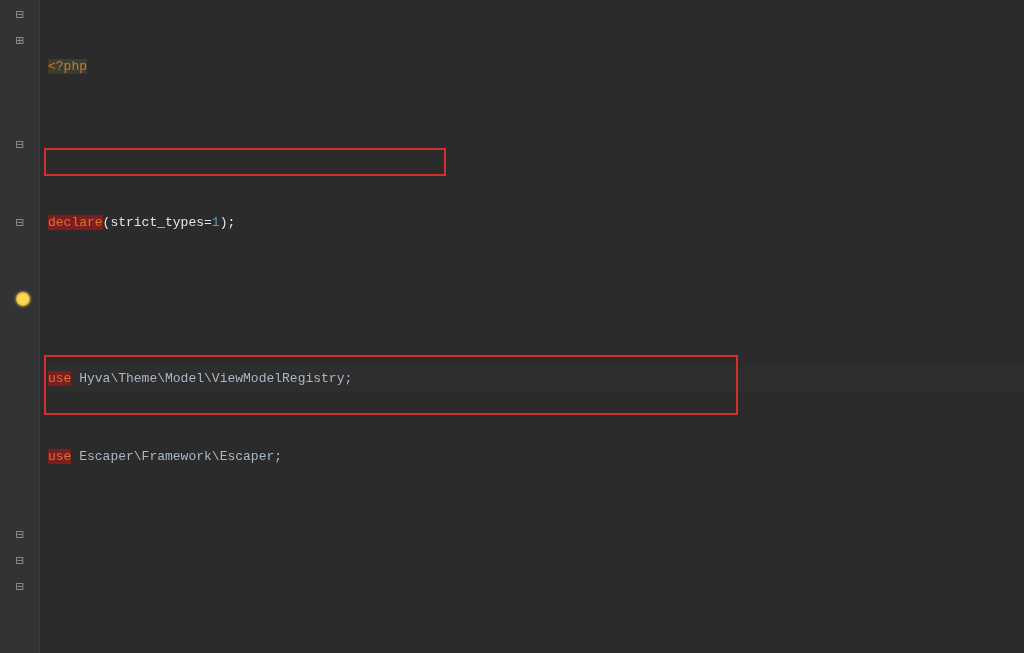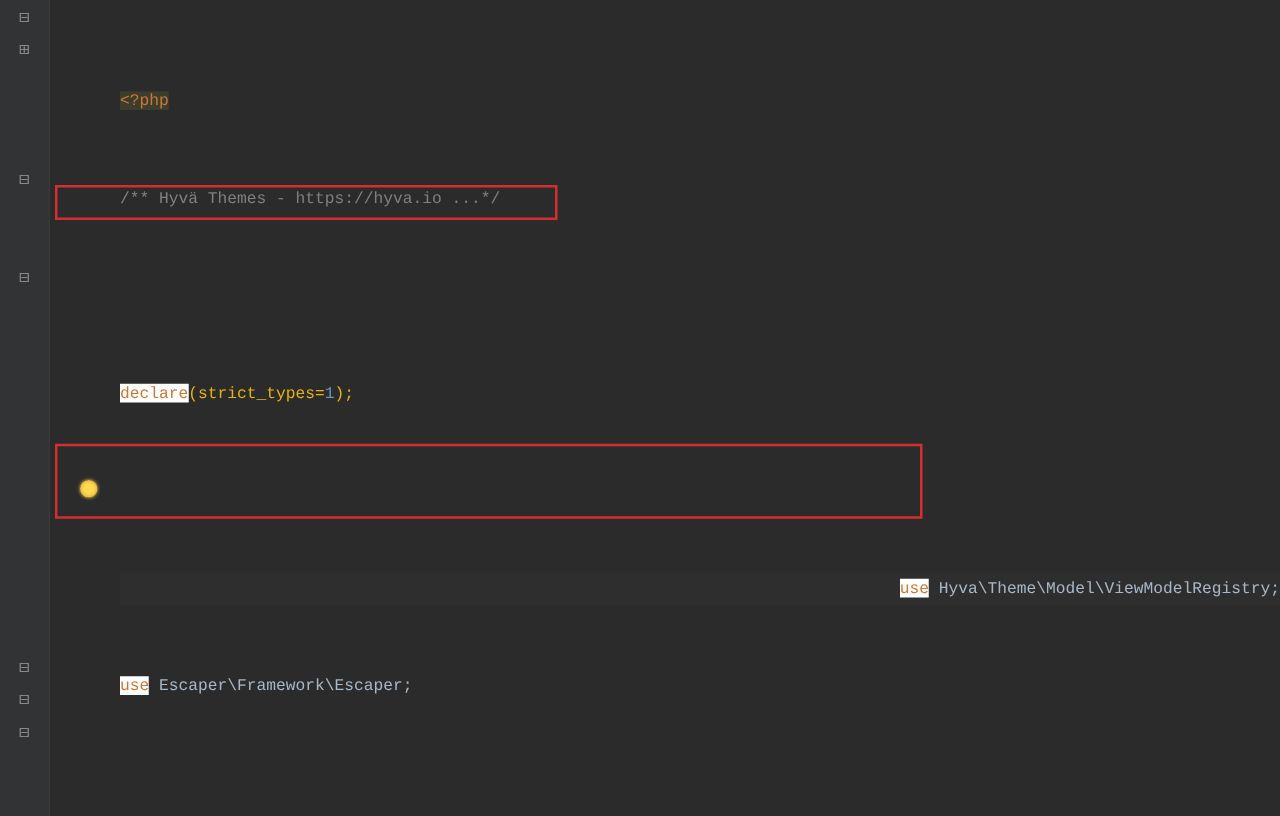--- a/index.html
+++ b/index.html
@@ -33,36 +33,35 @@
   position: relative;
 }
 .fold {
   color: #888;
   font-size: 14px;
   cursor: pointer;
 }
 .code {
   flex: 1;
   padding-left: 8px;
-  padding-top: 16px;
+  padding-top: 2px;
   position: relative;
   white-space: pre;
-  margin-left: 48px;
 }
 .line {
   height: 26px;
   line-height: 26px;
   position: relative;
 }
 .kw-php { color: #cc7832; background: #3d3d2e; }
-.kw-hl { color: #cc7832; background: #ffffff; }
+.kw-hl { color: #cc7832; background: #7f1d1d; }
 .comment { color: #808080; font-style: normal; }
 .ns { color: #a9b7c6; }
 .num { color: #6897bb; }
-.punct { color: #eab308; }
+.punct { color: #e5e5e5; }
 .bulb {
   position: absolute;
   left: -32px;
   top: 4px;
   width: 14px;
   height: 14px;
   background: radial-gradient(circle, #ffd950 40%, #cc9933 100%);
   border-radius: 50%;
   box-shadow: 0 0 3px #ffd950;
 }
@@ -79,21 +78,20 @@
   position: absolute;
   left: 44px;
   top: 355px;
   width: 694px;
   height: 60px;
   border: 2px solid #d32f2f;
   pointer-events: none;
 }
 .highlight-line {
   background: rgba(255,255,255,0.015);
-  text-align: right;
 }
 </style>
 </head>
 <body>
 
 <div class="editor">
   <div class="gutter">
     <div class="gutter-line"><span class="fold">⊟</span></div>
     <div class="gutter-line"><span class="fold">⊞</span></div>
     <div class="gutter-line"></div>
@@ -116,21 +114,20 @@
     <div class="gutter-line"></div>
     <div class="gutter-line"><span class="fold">⊟</span></div>
     <div class="gutter-line"><span class="fold">⊟</span></div>
     <div class="gutter-line"><span class="fold">⊟</span></div>
     <div class="gutter-line"></div>
     <div class="gutter-line"></div>
   </div>
 
   <div class="code">
     <div class="line"><span class="kw-php">&lt;?php</span></div>
-    <div class="line"><span class="comment">/** Hyvä Themes - https://hyva.io ...*/</span></div>
     <div class="line"></div>
     <div class="line"><span class="kw-hl">declare</span><span class="punct">(strict_types=</span><span class="num">1</span><span class="punct">);</span></div>
     <div class="line"><span class="bulb"></span></div>
     <div class="line highlight-line"><span class="kw-hl">use</span><span class="ns"> Hyva\Theme\Model\ViewModelRegistry;</span></div>
     <div class="line"><span class="kw-hl">use</span><span class="ns"> Escaper\Framework\Escaper;</span></div>
     
     
     
     
     

